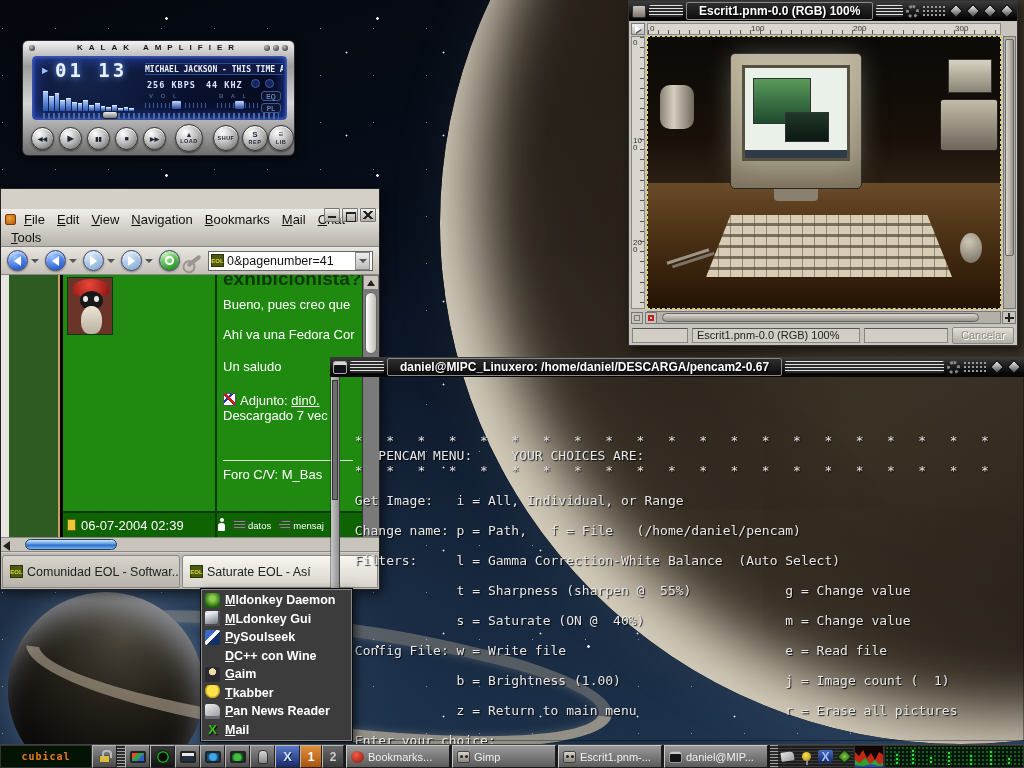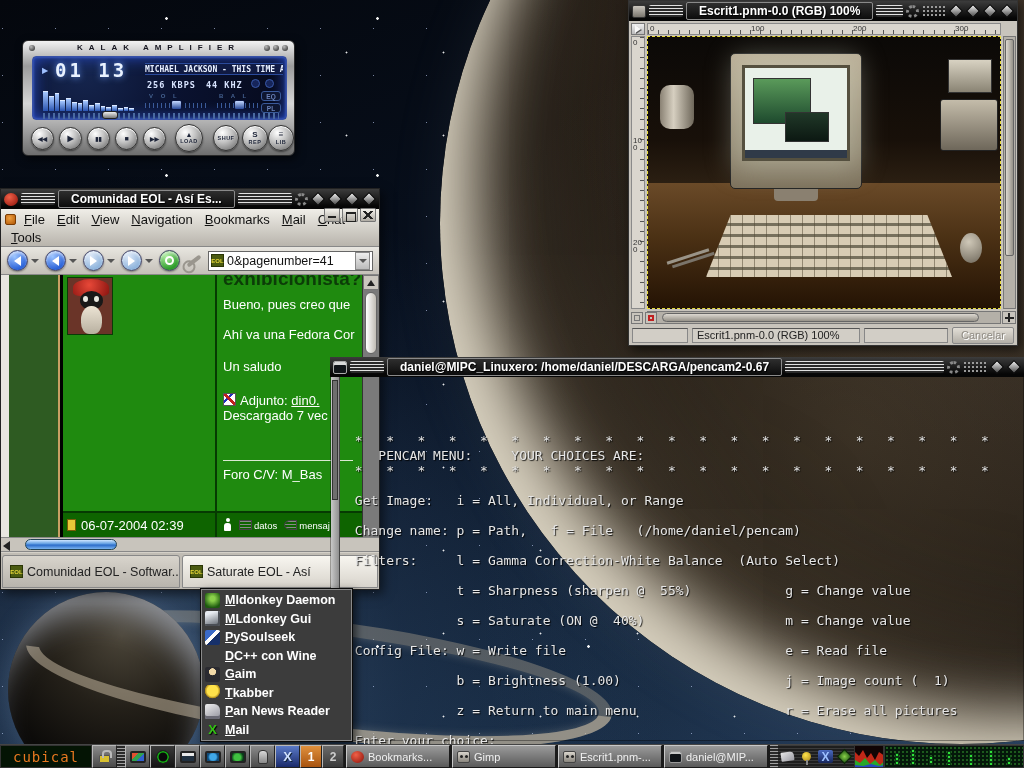--- a/index.html
+++ b/index.html
@@ -203,21 +203,21 @@
   .clipped-txt{position:absolute;left:6px;top:-7px;font-size:19px;color:#0c3c08;font-weight:bold;white-space:nowrap}
   .attach-ico{position:absolute;left:6px;top:118px;width:13px;height:13px;background:#fff;border:1px solid #555;
     background-image:linear-gradient(45deg,transparent 45%,#c02020 45% 60%,transparent 60%),
       linear-gradient(-45deg,transparent 55%,#2030c0 55% 70%,transparent 70%)}
   .attach-line{position:absolute;left:23px;top:118px;font-size:13px;color:#fff;white-space:nowrap}
   .attach-line a{color:#fff;text-decoration:underline}
   .sig-line{position:absolute;left:6px;top:185px;width:130px;border-top:1px solid #d8e8d0}
   .post-footer{height:26px;flex:0 0 auto;background:#0e6400;border-top:2px solid #063a02;display:flex;align-items:center;font-size:13px;color:#fff}
   .pf-left{width:152px;flex:0 0 auto;display:flex;align-items:center;gap:5px;padding-left:4px}
   .doc-ico{width:9px;height:12px;background:#e8c838;border:1px solid #7a5c08;flex:0 0 auto}
-  .pf-right{flex:1;display:flex;align-items:center;gap:7px;padding-left:6px;overflow:hidden}
+  .pf-right{flex:1;display:flex;align-items:center;gap:7px;overflow:hidden}
   .person-ico{width:9px;height:14px;position:relative;flex:0 0 auto}
   .person-ico::before{content:"";position:absolute;left:2.5px;top:0;width:4px;height:4px;border-radius:50%;background:#fff}
   .person-ico::after{content:"";position:absolute;left:1px;top:5px;width:7px;height:8px;border-radius:3px 3px 1px 1px;background:#fff}
   .badge{display:flex;align-items:center;gap:2px;font-size:9.5px;color:#fff}
   .badge .b-ico{width:13px;height:10px;background:linear-gradient(#f2f2f2,#a8a8a8);border:1px solid #444;
     background-image:repeating-linear-gradient(180deg,#888 0 1px,transparent 1px 3px)}
   .vscroll-b{width:17px;flex:0 0 auto;background:#7a7a7a;border-left:1px solid #333;position:relative}
   .vscroll-b .up{position:absolute;top:0;left:0;right:0;height:15px;background:#cac6be;border:1px solid #777;
     display:flex;align-items:center;justify-content:center}
   .vscroll-b .up b{width:0;height:0;border-bottom:6px solid #222;border-left:4px solid transparent;border-right:4px solid transparent}
@@ -260,21 +260,21 @@
   .i-pan{background:linear-gradient(150deg,#f0f0f0,#90909a);border-radius:2px 6px 2px 2px;
     box-shadow:inset 0 -3px 0 #6a6a74}
   .i-xchat{color:#34c214;text-shadow:1px 1px 1px #000}
 
   
   #taskbar{position:absolute;left:0;bottom:0;width:1024px;height:24px;background:#1a1a1a;display:flex;
     align-items:stretch;z-index:50;border-top:1px solid #444}
   .tk-cubical{width:92px;flex:0 0 auto;background:#041404;border:1px solid #333;position:relative;
     display:flex;align-items:center;justify-content:center;overflow:hidden}
   .dotgrid{position:absolute;inset:0;background:radial-gradient(circle,#1d5a1d 1px,transparent 1.3px) 0 0/4px 4px}
-  .tk-cubical span{position:relative;font-size:14px;font-weight:normal;color:#e87820;letter-spacing:1px;font-family:"DejaVu Sans Mono",monospace}
+  .tk-cubical span{position:relative;font-size:10px;font-weight:bold;color:#e87820;letter-spacing:1px;font-family:"DejaVu Sans Mono",monospace}
   .tk-tile{width:25px;flex:0 0 auto;background:linear-gradient(180deg,#8a8a8a,#4a4a4a);border:1px solid;
     border-color:#b8b8b8 #222 #222 #b8b8b8;display:flex;align-items:center;justify-content:center;position:relative}
   .tk-grip{width:8px;flex:0 0 auto;background:repeating-linear-gradient(180deg,#a0a0a0 0 1px,#2a2a2a 1px 3px)}
   .lock-ico{width:11px;height:8px;background:#d8c030;border:1px solid #555;border-radius:1px;position:relative;margin-top:4px}
   .lock-ico::before{content:"";position:absolute;left:1.5px;top:-6px;width:6px;height:6px;border:2px solid #bbb;border-bottom:none;border-radius:4px 4px 0 0}
   .mon{width:16px;height:12px;border:2px solid #222;border-radius:2px;position:relative;background:#555}
   .mon.c1{background:linear-gradient(135deg,#e05030 0 30%,#30a050 30% 60%,#3060d0 60%)}
   .mon.c2{background:#181818;box-shadow:inset 0 0 0 1.5px #14b814;border-radius:8px;width:14px;height:14px;border-width:1px;background:#0a0a0a}
   .mon.c3{background:linear-gradient(180deg,#e8e8e8 35%,#203040 35%)}
   .mon.c4{background:radial-gradient(circle at 50% 50%,#40a8e8 45%,#104a78 70%)}
@@ -461,31 +461,20 @@
     <div class="gimp-status">
       <div class="gs-box" style="width:56px"></div>
       <div class="gs-box" style="width:168px">Escrit1.pnm-0.0 (RGB) 100%</div>
       <div class="gs-box" style="flex:1"></div>
       <div class="gs-cancel">Cancelar</div>
     </div>
   </div>
 </div>
 
 <div id="browser">
-  <div class="titlebar">
-    <span class="tb-appicon" style="border-radius:50%;background:radial-gradient(circle at 38% 32%,#f06048,#8a1008)"></span>
-    <span class="tb-stripes"></span>
-    <span class="tb-title">Comunidad EOL - Así Es...</span>
-    <span class="tb-stripes grow"></span>
-    <span class="tb-gear"></span>
-    <span class="tb-diamond"></span>
-    <span class="tb-diamond"></span>
-    <span class="tb-diamond"></span>
-    <span class="tb-diamond"></span>
-  </div>
   <div class="menubar">
     <span class="mini-icon"></span><span class="menu-item">File</span><span class="menu-item">Edit</span><span class="menu-item">View</span><span class="menu-item">Navigation</span><span class="menu-item">Bookmarks</span><span class="menu-item">Mail</span><span class="menu-item">Chat</span><span class="menu-item">Tools</span><br>
     <span class="menu-item">Window</span><span class="menu-item">Help</span>
   </div>
   <div class="win-ctrls">
     <span class="wc min"></span>
     <span class="wc max"></span>
     <span class="wc close"></span>
   </div>
   <div class="toolbar">

